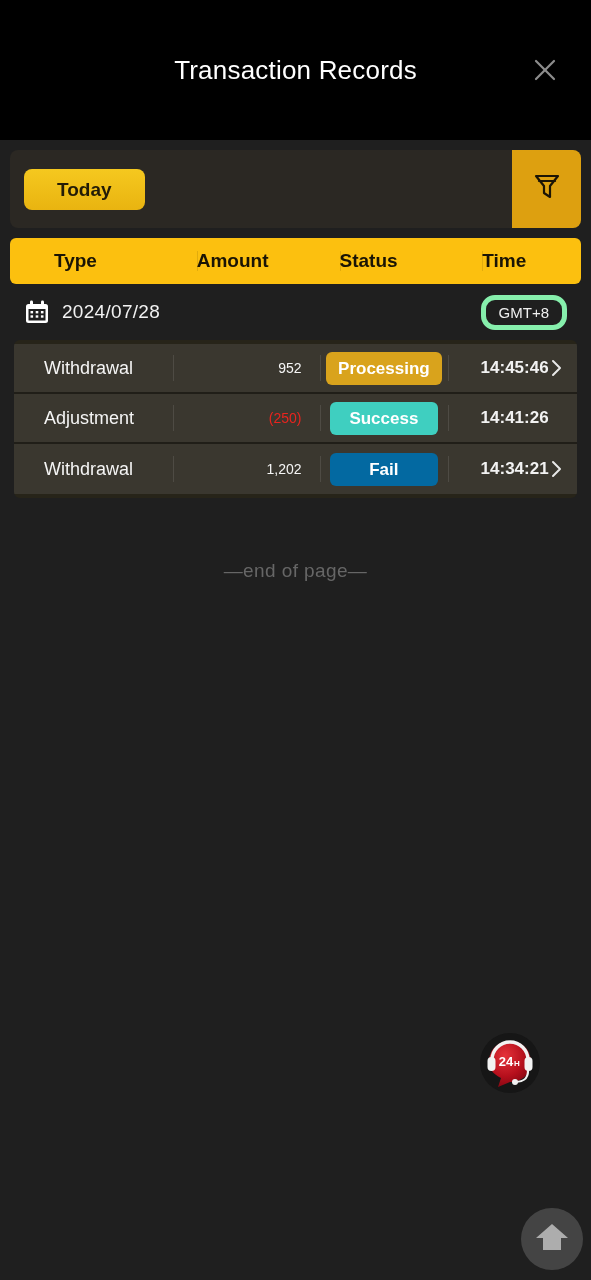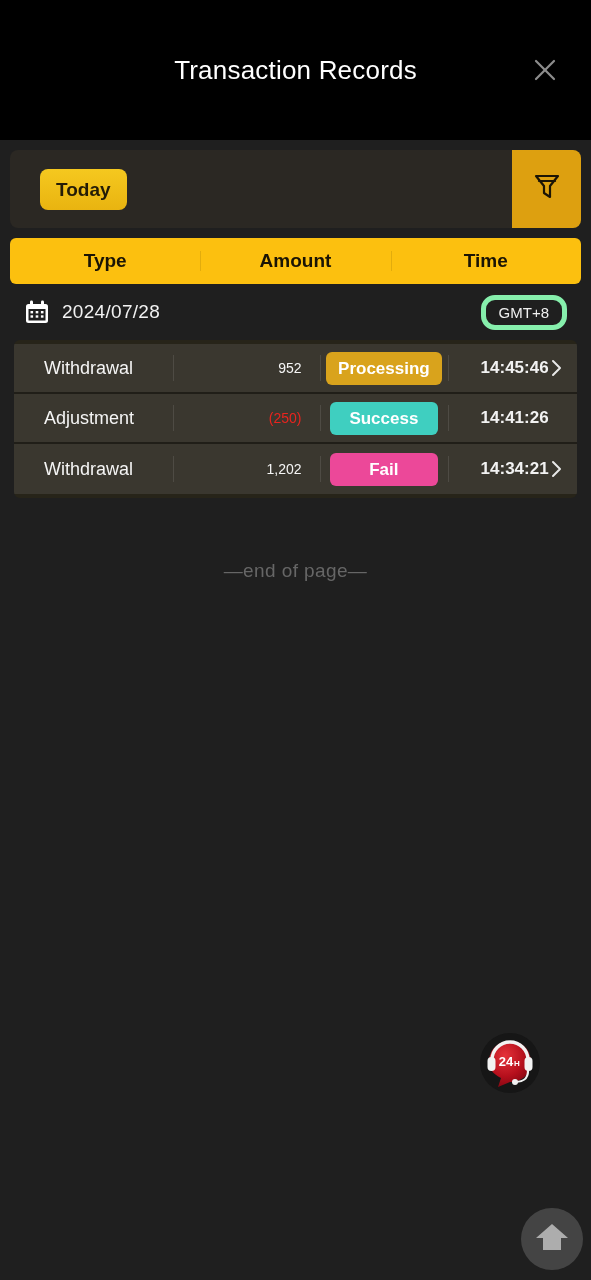--- a/index.html
+++ b/index.html
@@ -40,26 +40,26 @@
   .filter-bar {
     margin:10px 10px 0 10px;
     height:78px;
     background:#2b2823;
     border-radius:8px;
     position:relative;
     display:flex;
     align-items:center;
   }
   .today-chip {
-    margin-left:30px;
+    margin-left:14px;
     background:linear-gradient(180deg,#f5c81f 0%,#e9b410 100%);
     color:#231c07;
     font-size:19px;
     font-weight:700;
-    padding:11px 16px;
+    padding:11px 33px;
     border-radius:8px;
     cursor:pointer;
     line-height:1;
   }
   .filter-btn {
     position:absolute;
     right:0; top:0;
     width:69px; height:78px;
     background:#dda010;
     border-top-right-radius:8px;
@@ -72,25 +72,26 @@
   .col-header {
     margin:10px 10px 0 10px;
     height:46px;
     background:#fcc00f;
     border-radius:6px;
     display:flex;
     align-items:center;
   }
   .col-header .cell {
     flex:1;
-    text-align:center;
+    text-align:left;
     color:#1a1405;
     font-size:19px;
     font-weight:700;
     position:relative;
+    margin-left:44px;
   }
   .col-header .cell + .cell::before {
     content:"";
     position:absolute;
     left:0; top:50%;
     transform:translateY(-50%);
     width:1px; height:20px;
     background:rgba(0,0,0,.10);
   }
 
@@ -173,21 +174,21 @@
     text-align:center;
     font-size:17px;
     font-weight:700;
     color:#ffffff;
     padding:8px 12px;
     border-radius:6px;
     line-height:1;
   }
   .badge.processing { background:#d9a31c; }
   .badge.success    { background:#3fcfc0; }
-  .badge.fail       { background:#ec4899; }
+  .badge.fail       { background:#0369a1; }
 
   .c-time {
     flex:1;
     display:flex;
     align-items:center;
     justify-content:center;
     position:relative;
     color:#f2f2f2;
     font-size:17px;
   }
@@ -250,20 +251,21 @@
         <path d="M4 5 H26 L18 15 V26 L12 22 V15 Z" fill="none" stroke="#1c1505" stroke-width="2.2" stroke-linejoin="round" stroke-linecap="round"></path>
         <line x1="7" y1="10" x2="23" y2="10" stroke="#1c1505" stroke-width="2.2" stroke-linecap="round"></line>
       </svg>
     </span>
   </div>
 </div>
 
 <div class="col-header">
   <div class="cell">Type</div>
   <div class="cell">Amount</div>
+  <div class="cell">Status</div>
   <div class="cell">Time</div>
 </div>
 
 <div class="date-row">
   <span class="cal-icon">
     <svg width="26" height="26" viewBox="0 0 26 26">
       <rect x="2" y="5" width="22" height="19" rx="2.5" fill="#ffffff"></rect>
       <rect x="6" y="1.5" width="3" height="5.5" rx="1.4" fill="#ffffff"></rect>
       <rect x="17" y="1.5" width="3" height="5.5" rx="1.4" fill="#ffffff"></rect>
       <rect x="4.5" y="10" width="17" height="11.5" fill="#1f1f1f"></rect>

